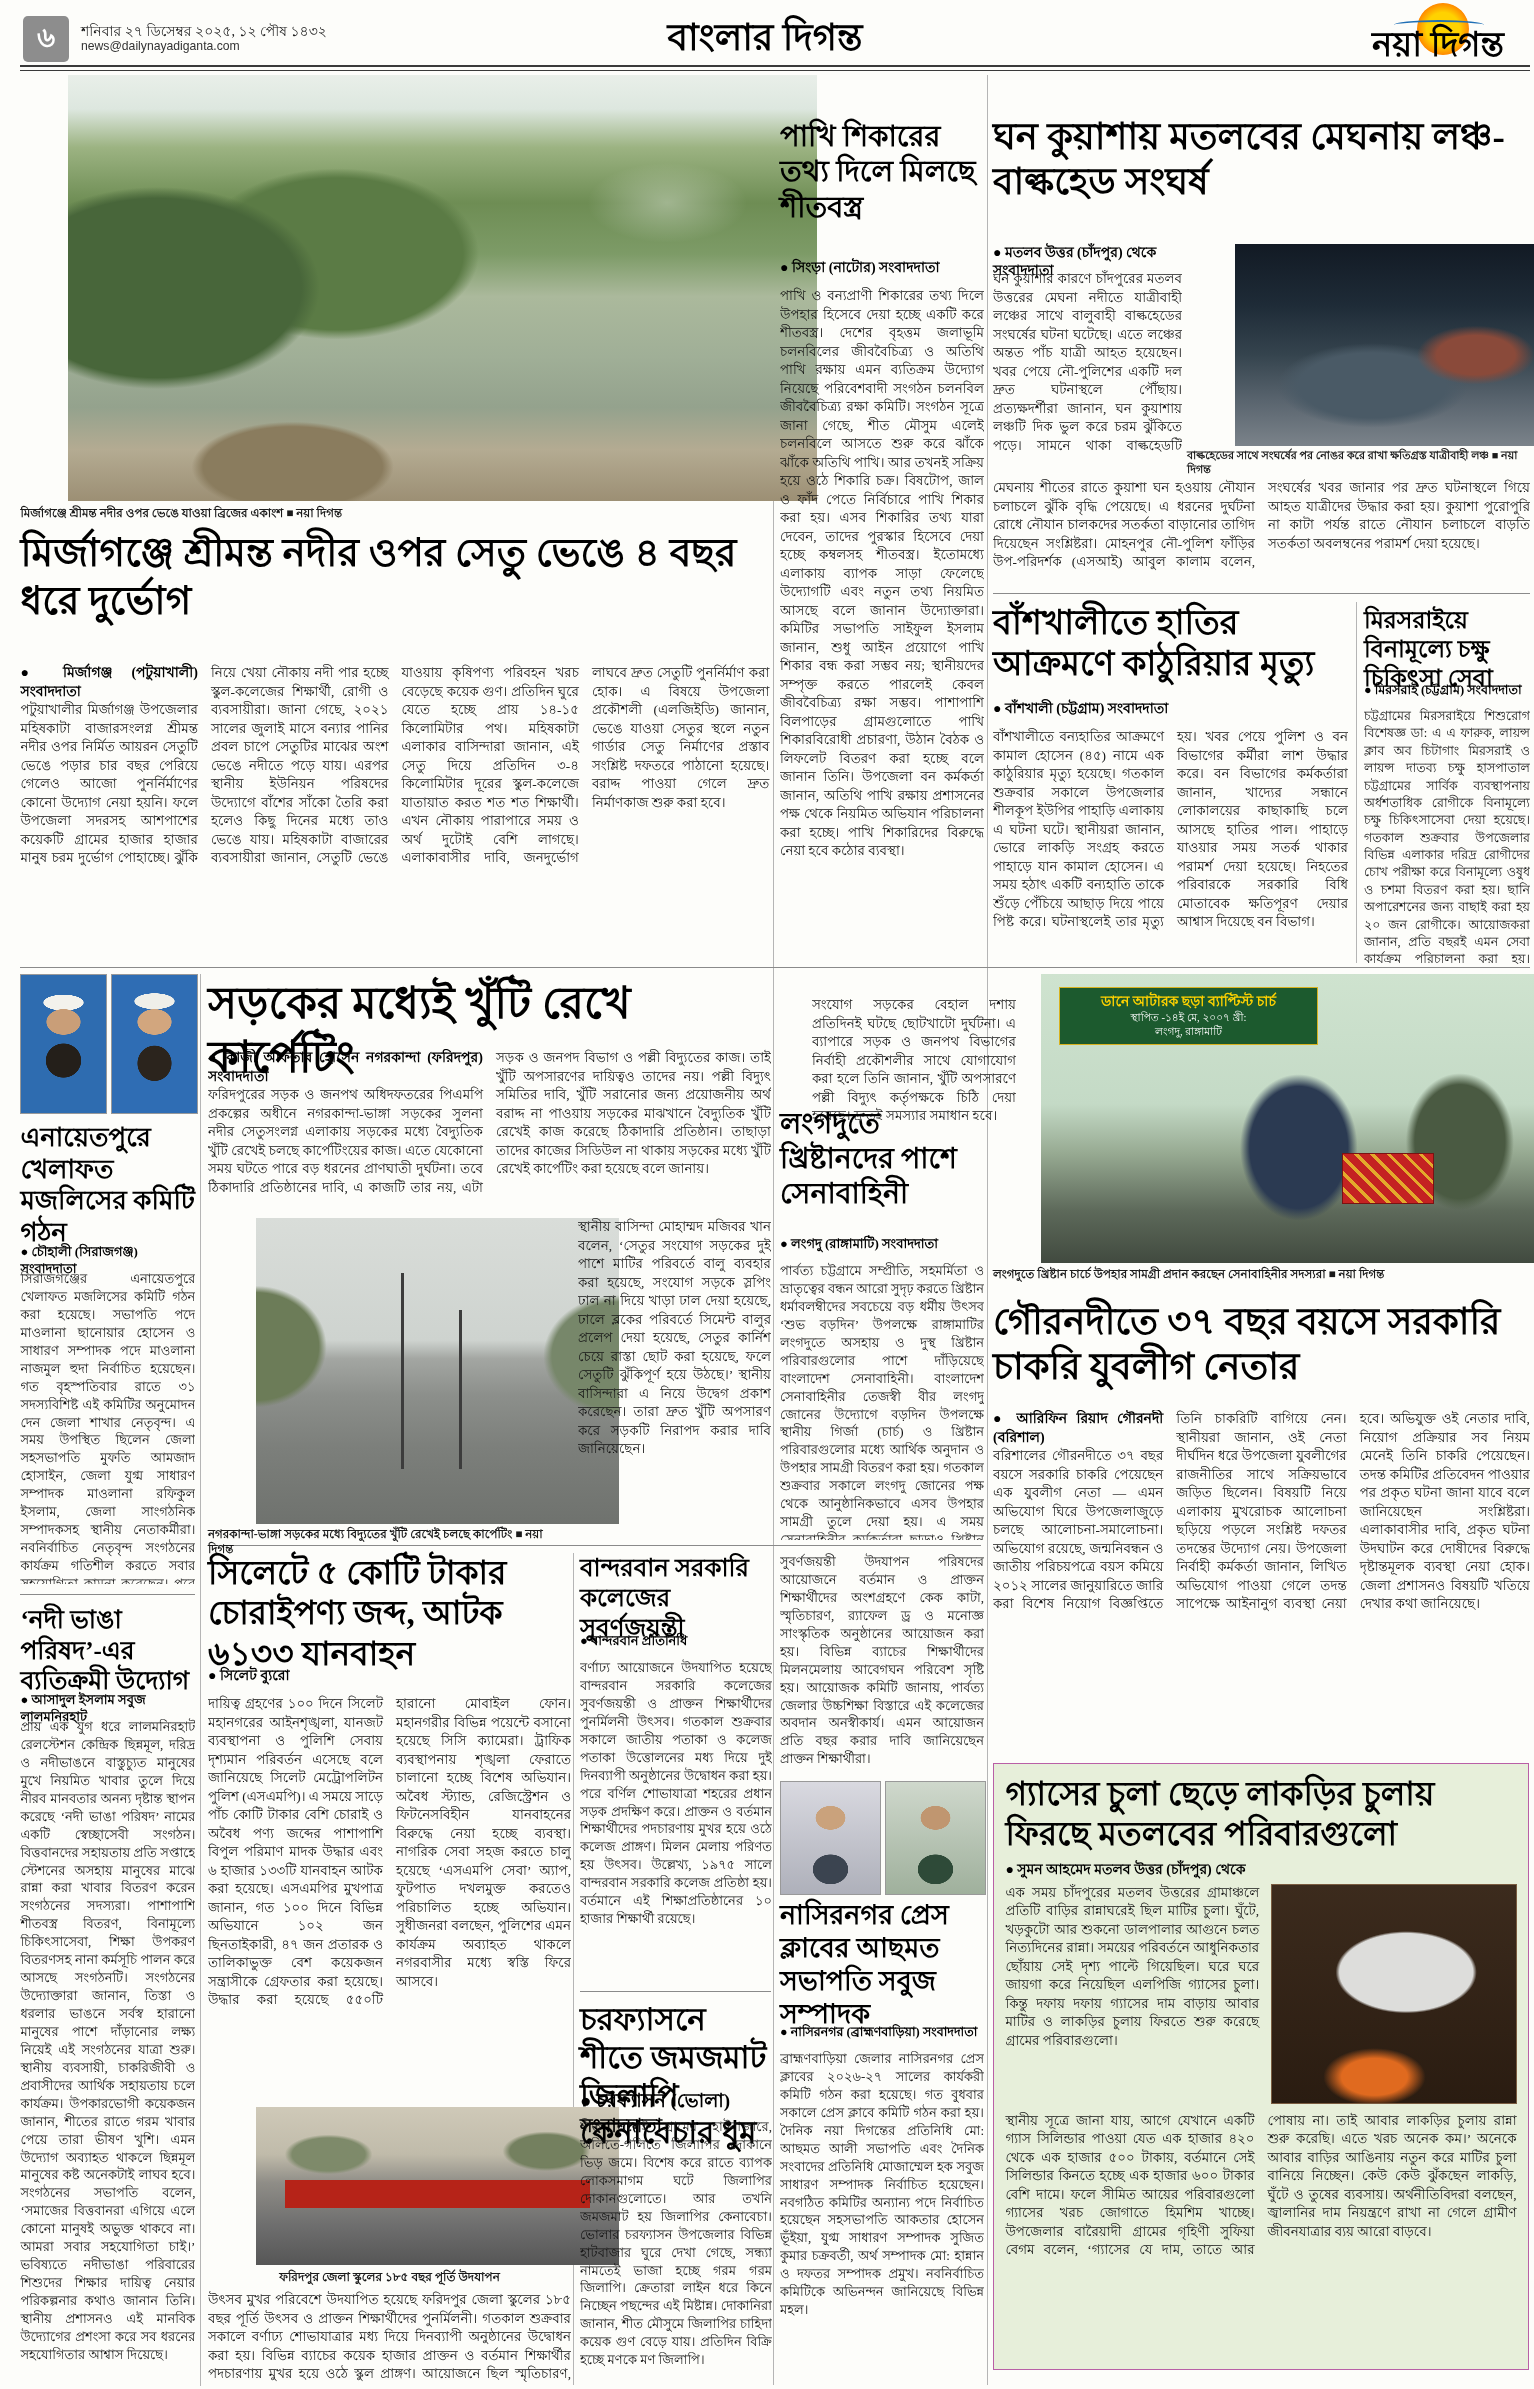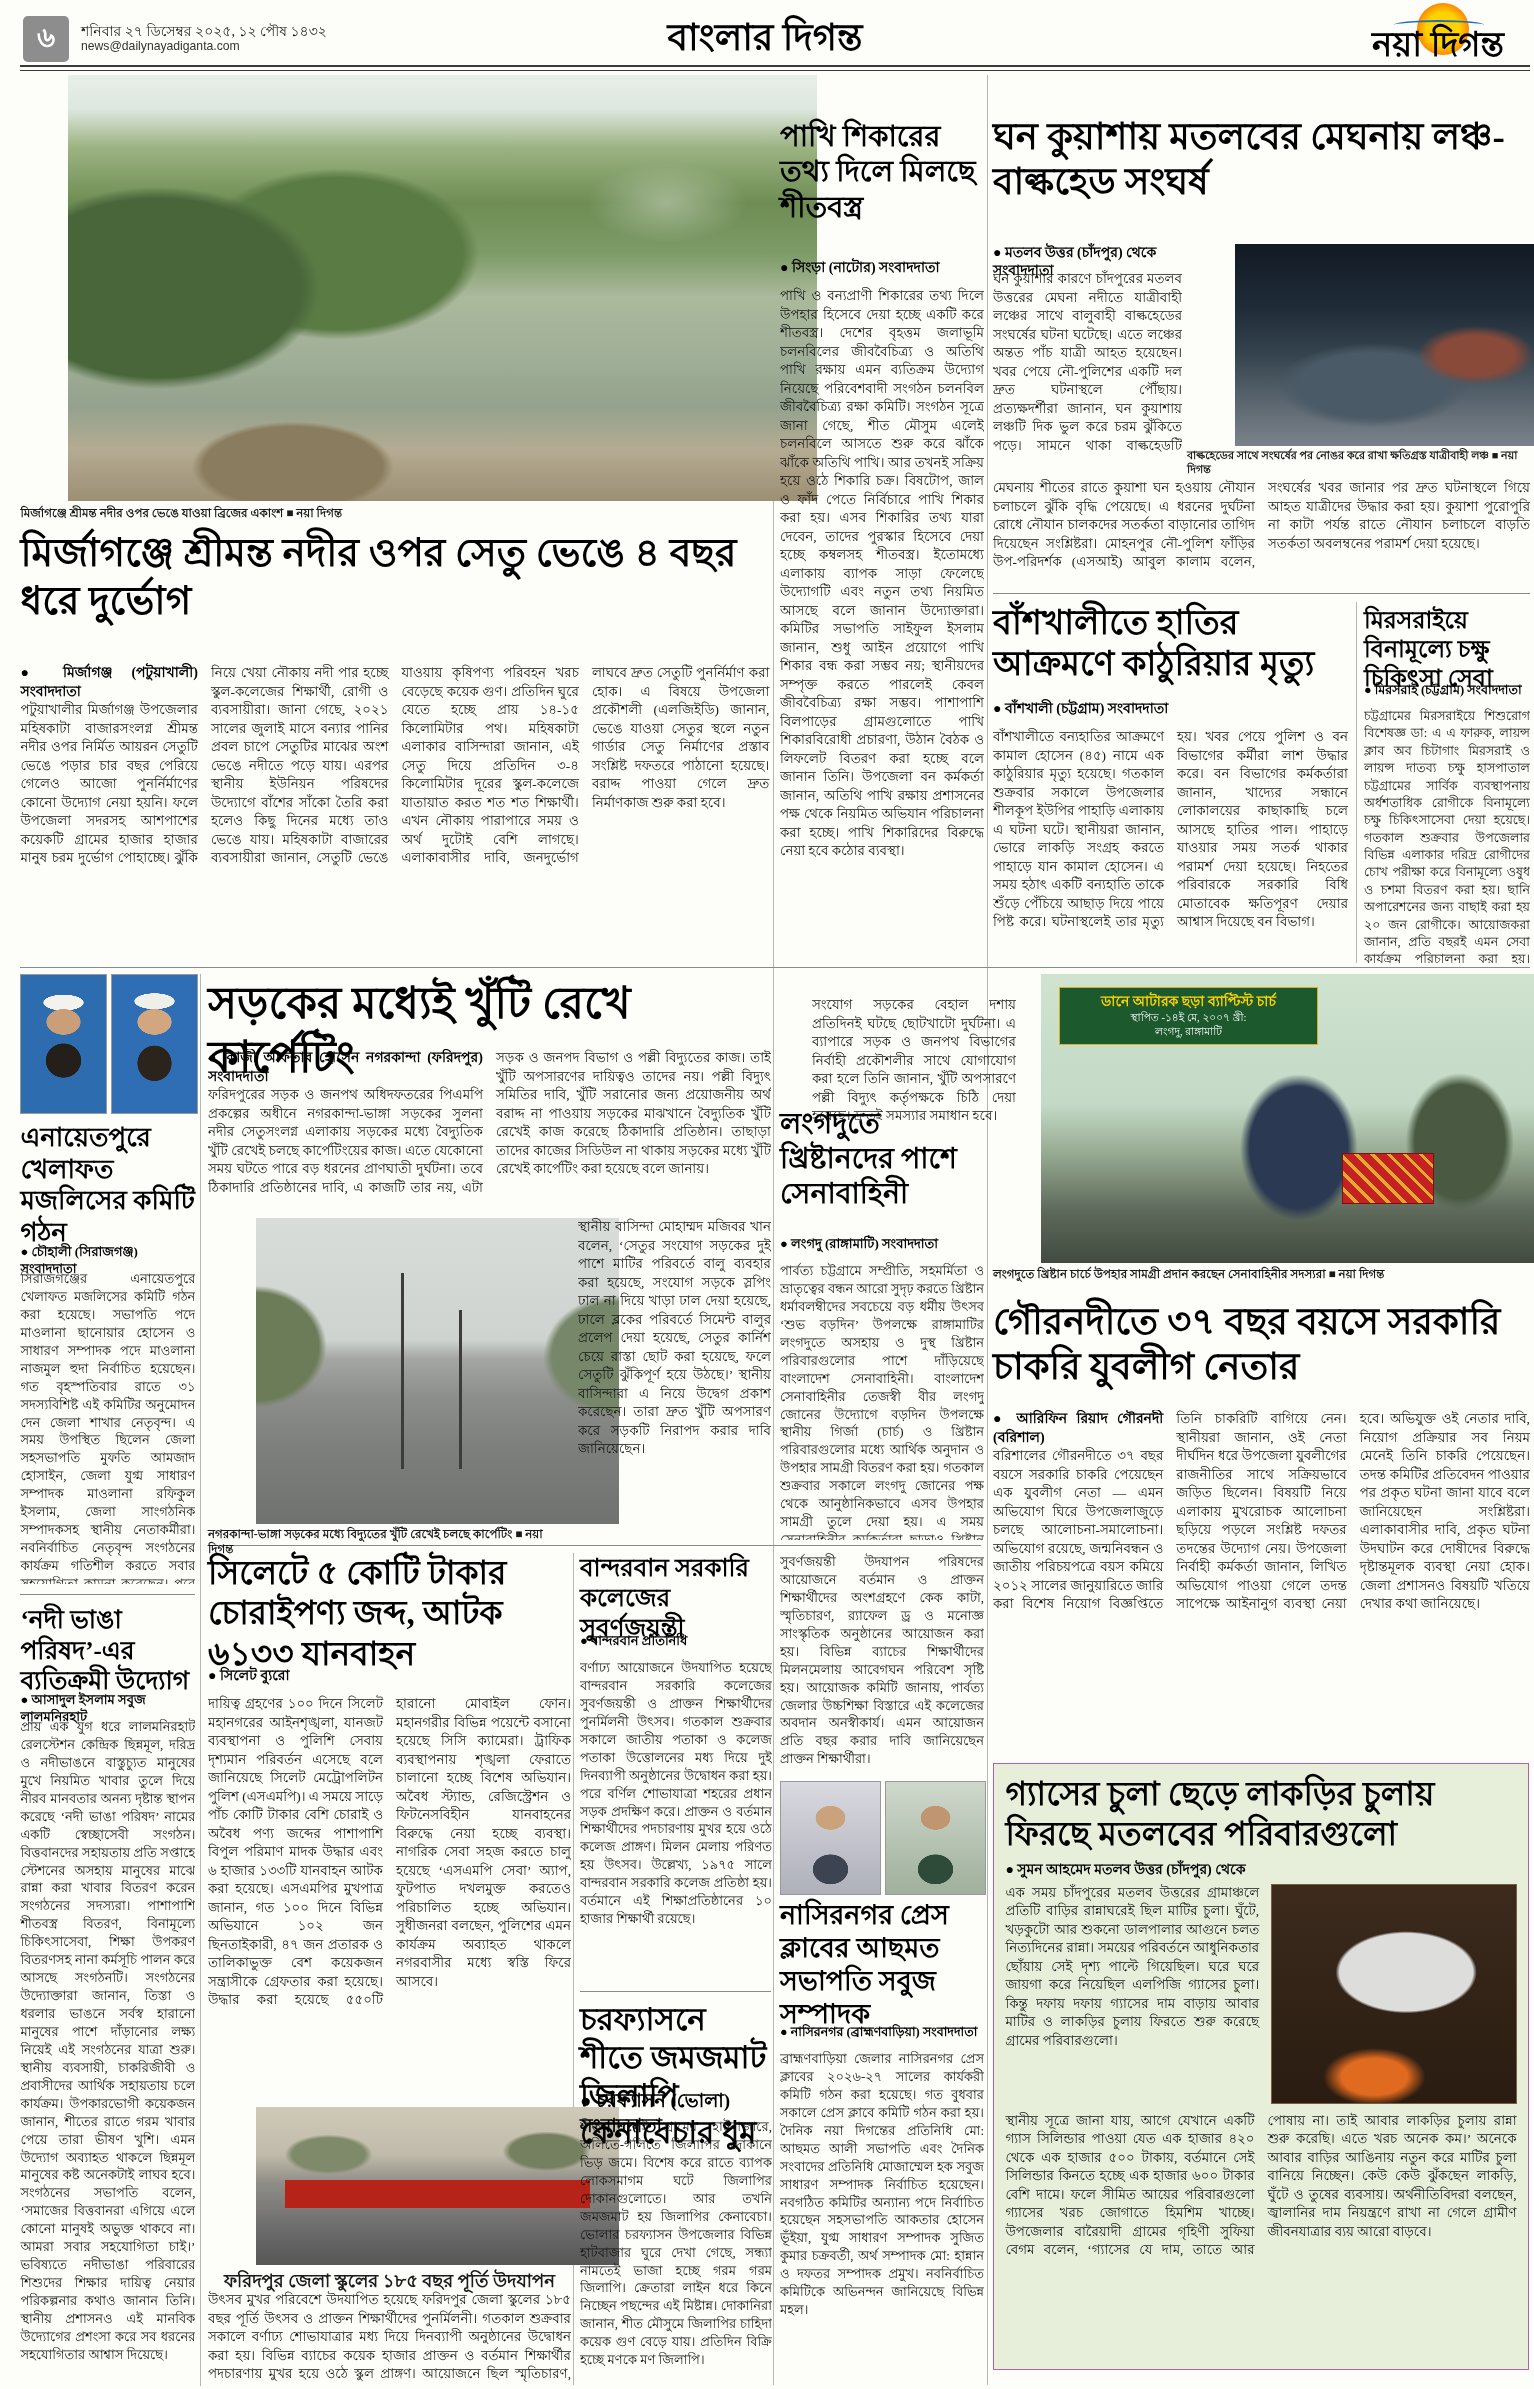--- a/index.html
+++ b/index.html
@@ -190,21 +190,21 @@
 <div class="headline abs" style="left:208px;top:1553px;width:363px;font-size:33px;">সিলেটে ৫ কোটি টাকার চোরাইপণ্য জব্দ, আটক ৬১৩৩ যানবাহন</div>
 <div class="byline abs" style="left:208px;top:1667px;width:363px;">● সিলেট ব্যুরো</div>
 <div class="body-text abs cols-2" style="left:208px;top:1695px;width:363px;height:405px;overflow:hidden;">দায়িত্ব গ্রহণের ১০০ দিনে সিলেট মহানগরের আইনশৃঙ্খলা, যানজট ব্যবস্থাপনা ও পুলিশি সেবায় দৃশ্যমান পরিবর্তন এসেছে বলে জানিয়েছে সিলেট মেট্রোপলিটন পুলিশ (এসএমপি)। এ সময়ে সাড়ে পাঁচ কোটি টাকার বেশি চোরাই ও অবৈধ পণ্য জব্দের পাশাপাশি বিপুল পরিমাণ মাদক উদ্ধার এবং ৬ হাজার ১৩৩টি যানবাহন আটক করা হয়েছে। এসএমপির মুখপাত্র জানান, গত ১০০ দিনে বিভিন্ন অভিযানে ১০২ জন ছিনতাইকারী, ৪৭ জন প্রতারক ও তালিকাভুক্ত বেশ কয়েকজন সন্ত্রাসীকে গ্রেফতার করা হয়েছে। উদ্ধার করা হয়েছে ৫৫০টি হারানো মোবাইল ফোন। মহানগরীর বিভিন্ন পয়েন্টে বসানো হয়েছে সিসি ক্যামেরা। ট্রাফিক ব্যবস্থাপনায় শৃঙ্খলা ফেরাতে চালানো হচ্ছে বিশেষ অভিযান। অবৈধ স্ট্যান্ড, রেজিস্ট্রেশন ও ফিটনেসবিহীন যানবাহনের বিরুদ্ধে নেয়া হচ্ছে ব্যবস্থা। নাগরিক সেবা সহজ করতে চালু হয়েছে ‘এসএমপি সেবা’ অ্যাপ, ফুটপাত দখলমুক্ত করতেও পরিচালিত হচ্ছে অভিযান। সুধীজনরা বলছেন, পুলিশের এমন কার্যক্রম অব্যাহত থাকলে নগরবাসীর মধ্যে স্বস্তি ফিরে আসবে।</div>
 
 <div class="photo" style="left:208px;top:2107px;width:363px;height:158px;background:
     radial-gradient(ellipse 73px 33px at 20% 30%, #7e8a6a 0 50%, transparent 60%),
     radial-gradient(ellipse 73px 33px at 80% 28%, #74805f 0 50%, transparent 60%),
     linear-gradient(to bottom,#cfc9b8 0%,#c0bbaa 30%,#8f8d87 48%,#6e6e6e 75%,#565656 100%);">
   <div class="banner" style="left:8%;top:46%;width:84%;height:28px;"></div>
 </div>
-<div class="caption abs" style="left:208px;top:2270px;width:363px;text-align:center;font-size:18px;">ফরিদপুর জেলা স্কুলের ১৮৫ বছর পূর্তি উদযাপন</div>
+<div class="caption abs" style="left:208px;top:2270px;width:363px;text-align:center;font-size:12px;">ফরিদপুর জেলা স্কুলের ১৮৫ বছর পূর্তি উদযাপন</div>
 <div class="body-text abs" style="left:208px;top:2291px;width:363px;height:91px;overflow:hidden;">
   <span>উৎসব মুখর পরিবেশে উদযাপিত হয়েছে ফরিদপুর জেলা স্কুলের ১৮৫ বছর পূর্তি উৎসব ও প্রাক্তন শিক্ষার্থীদের পুনর্মিলনী। গতকাল শুক্রবার সকালে বর্ণাঢ্য শোভাযাত্রার মধ্য দিয়ে দিনব্যাপী অনুষ্ঠানের উদ্বোধন করা হয়। বিভিন্ন ব্যাচের কয়েক হাজার প্রাক্তন ও বর্তমান শিক্ষার্থীর পদচারণায় মুখর হয়ে ওঠে স্কুল প্রাঙ্গণ। আয়োজনে ছিল স্মৃতিচারণ, মনোজ্ঞ সাংস্কৃতিক অনুষ্ঠান ও র‌্যাফেল ড্র —</span>
   
 </div>
 
 <div class="headline abs" style="left:580px;top:1553px;width:192px;font-size:24.4px;font-family:Liberation Serif, serif;">বান্দরবান সরকারি কলেজের সুবর্ণজয়ন্তী</div>
 <div class="byline abs" style="left:580px;top:1633px;width:192px;font-size:13px;">● বান্দরবান প্রতিনিধি</div>
 <div class="body-text abs" style="left:580px;top:1659px;width:192px;height:327px;overflow:hidden;font-size:13px;">বর্ণাঢ্য আয়োজনে উদযাপিত হয়েছে বান্দরবান সরকারি কলেজের সুবর্ণজয়ন্তী ও প্রাক্তন শিক্ষার্থীদের পুনর্মিলনী উৎসব। গতকাল শুক্রবার সকালে জাতীয় পতাকা ও কলেজ পতাকা উত্তোলনের মধ্য দিয়ে দুই দিনব্যাপী অনুষ্ঠানের উদ্বোধন করা হয়। পরে বর্ণিল শোভাযাত্রা শহরের প্রধান সড়ক প্রদক্ষিণ করে। প্রাক্তন ও বর্তমান শিক্ষার্থীদের পদচারণায় মুখর হয়ে ওঠে কলেজ প্রাঙ্গণ। মিলন মেলায় পরিণত হয় উৎসব। উল্লেখ্য, ১৯৭৫ সালে বান্দরবান সরকারি কলেজ প্রতিষ্ঠা হয়। বর্তমানে এই শিক্ষাপ্রতিষ্ঠানের ১০ হাজার শিক্ষার্থী রয়েছে।</div>
 
 <div class="headline abs" style="left:580px;top:2001px;width:192px;font-size:31px;">চরফ্যাসনে শীতে জমজমাট জিলাপি কেনাবেচার ধুম</div>

